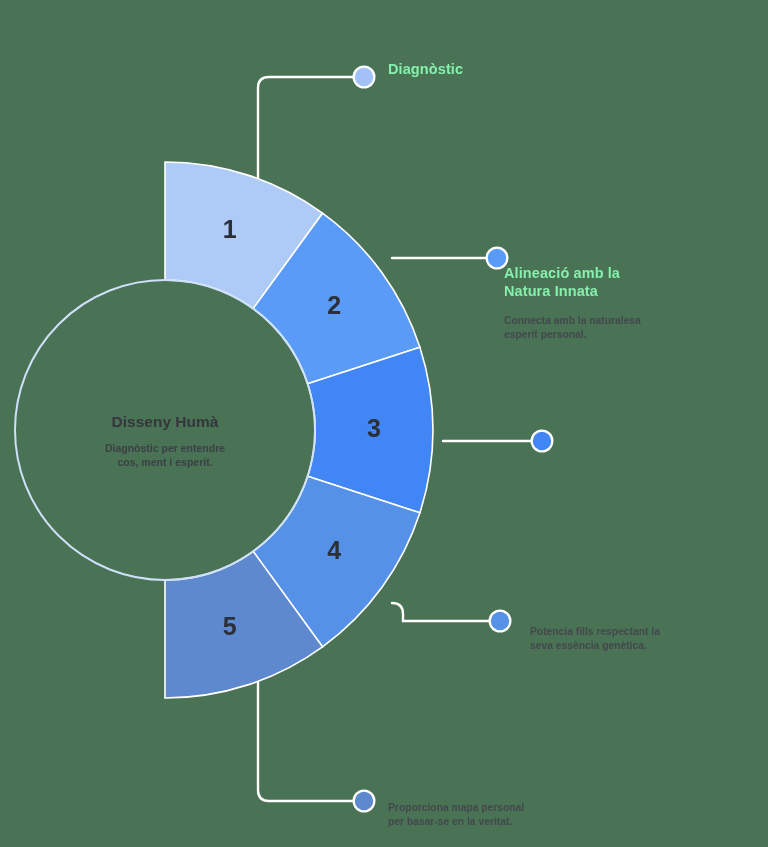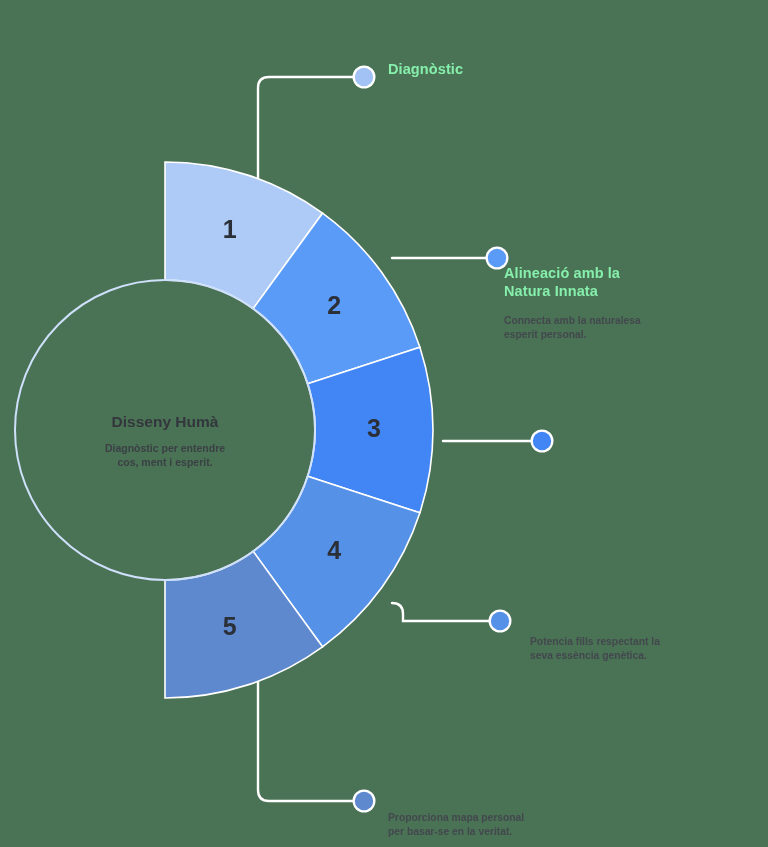--- a/index.html
+++ b/index.html
@@ -67,23 +67,23 @@
     white-space: pre-line;
     margin: 0;
   }
   .c1 { left: 388px; top: 60px; width: 220px; }
   .c1 .callout-desc { margin-top: 16px; }
   .c2 { left: 504px; top: 240px; width: 215px; margin-top: 24px; }
   .c2 .callout-desc { margin-top: 14px; }
   .c3 { left: 563px; top: 426px; width: 200px; }
   .c3 .callout-desc { margin-top: 14px; }
   .c4 { left: 530px; top: 602px; width: 225px; }
-  .c4 .callout-desc { margin-top: 33px; }
+  .c4 .callout-desc { margin-top: 23px; }
   .c5 { left: 388px; top: 786px; width: 225px; }
-  .c5 .callout-desc { margin-top: 25px; }
+  .c5 .callout-desc { margin-top: 15px; }
 </style>
 </head>
 <body>
 
 <div id="stage">
 
   <svg id="diagram-svg" viewBox="0 0 768 847">
 
     <g fill="none" stroke="#ffffff" stroke-width="2.4" stroke-linecap="round">
       <path d="M 258 182 L 258 88 Q 258 77 269 77 L 357 77"></path>

